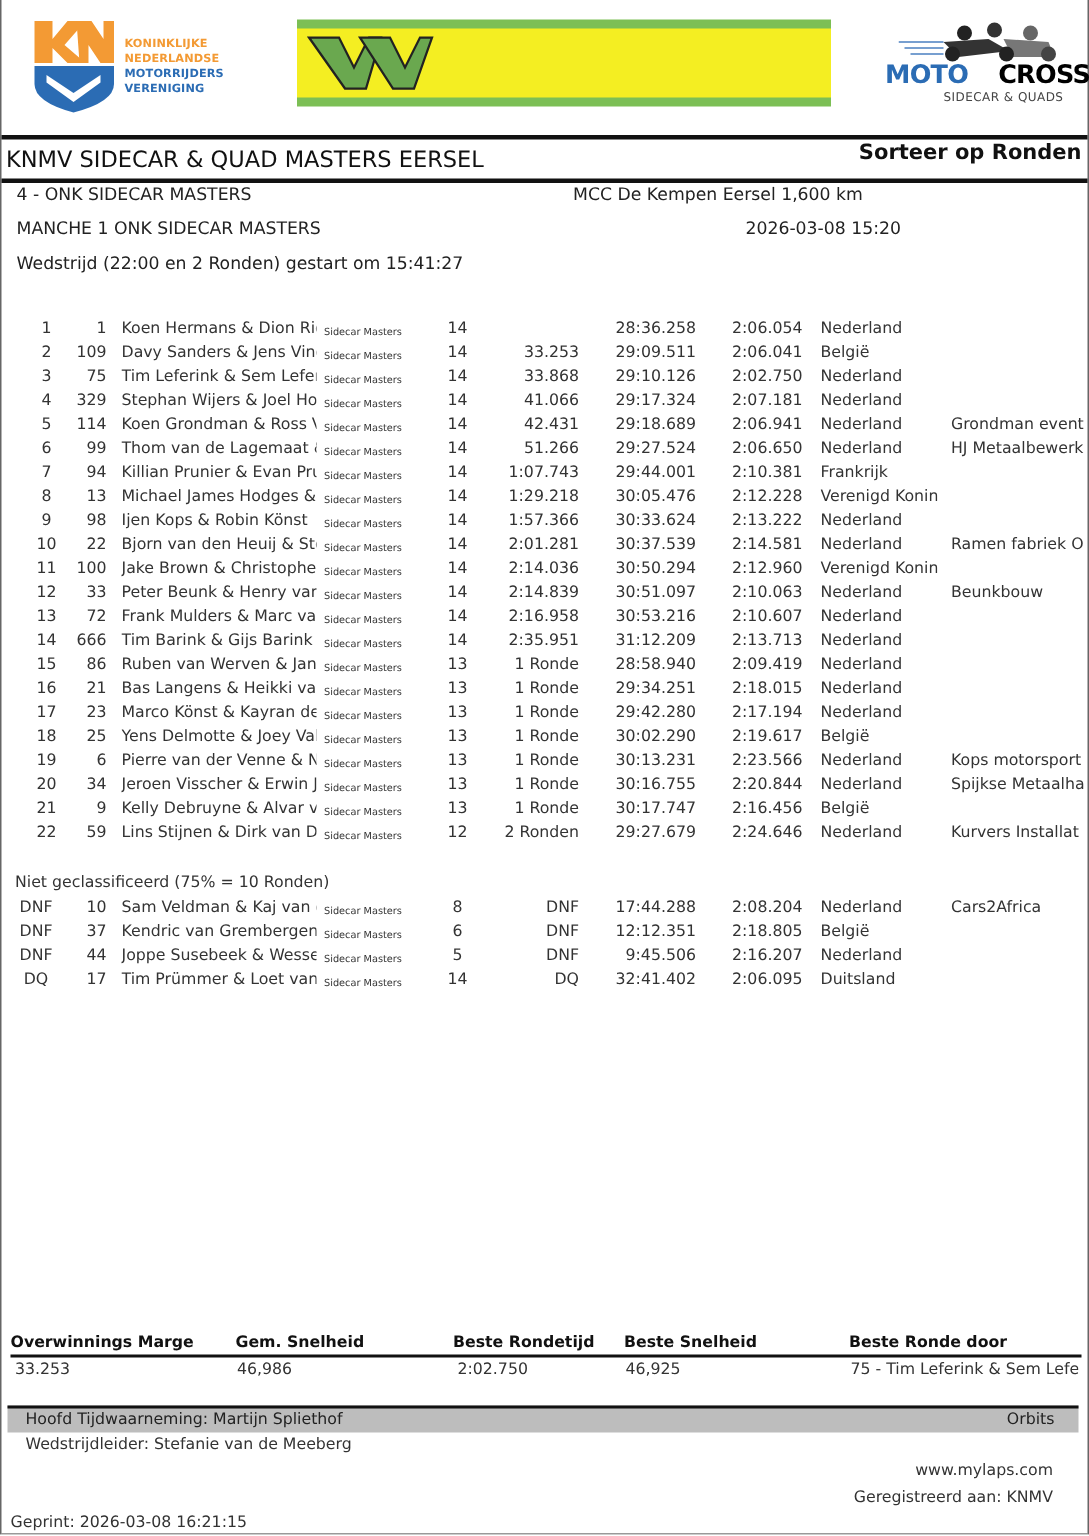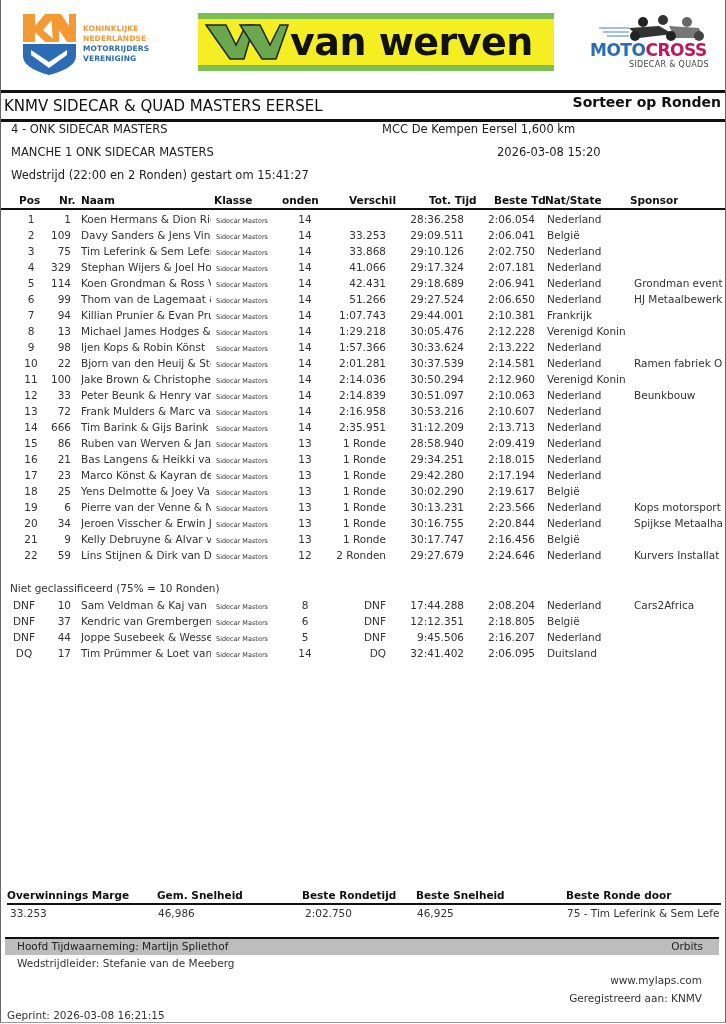--- a/index.html
+++ b/index.html
@@ -13,21 +13,21 @@
   .knmv-text { position:absolute; left:62px; top:12px; font-size:7.5px; font-weight:bold; line-height:10px; letter-spacing:0.1px; }
   .knmv-text .o { color:#f39a34; }
   .knmv-text .b { color:#2b6cb4; }
   .logo-vw { position:absolute; left:197px; top:13px; width:356px; height:58px; background:#7cbf55; }
   .logo-vw .inner { position:absolute; left:0; top:6px; width:356px; height:46px; background:#f4ee22; }
   .logo-vw .word { position:absolute; left:92px; top:3px; font-family:"DejaVu Sans", sans-serif; font-weight:bold;
                    font-size:38px; color:#111; letter-spacing:-0.5px; line-height:40px; }
   .logo-moto { position:absolute; left:586px; top:14px; width:128px; height:60px; }
   .moto-word { position:absolute; left:3px; top:27px; font-size:17px; font-weight:bold; letter-spacing:-0.5px; line-height:18px; }
   .moto-word .m1 { color:#2b6cb4; }
-  .moto-word .m2 { color:#be185d; }
+  .moto-word .m2 { color:#000000;padding-left:20px; }
   .moto-sub { position:absolute; left:42px; top:46px; font-size:8px; color:#444; letter-spacing:0.3px; }
 
   
   .titlebar { position:absolute; left:0; top:90px; width:724px; height:26px; border-top:3px solid #111; border-bottom:3px solid #111; }
   .titlebar .left { position:absolute; left:3px; top:4px; font-size:15px; color:#111; }
   .titlebar .right { position:absolute; right:4px; top:1px; font-size:14px; font-weight:bold; color:#111; }
 
   .meta { position:absolute; font-size:11.5px; color:#222; }
 
   
@@ -80,21 +80,20 @@
       <div class="b">VERENIGING</div>
     </div>
   </div>
 
   <div class="logo-vw">
     <div class="inner">
       <svg width="86" height="46" viewBox="0 0 86 46" style="position:absolute;left:6px;top:0;">
         <path d="M2 6 L22 6 L32 26 L42 6 L50 6 L40 40 L26 40 Z" fill="#6aa84f" stroke="#222" stroke-width="1.5"></path>
         <path d="M36 6 L56 6 L66 26 L76 6 L84 6 L72 40 L58 40 Z" fill="#6aa84f" stroke="#222" stroke-width="1.5"></path>
       </svg>
-      <div class="word">van werven</div>
     </div>
   </div>
 
   <div class="logo-moto">
     <svg width="110" height="28" viewBox="0 0 110 28" style="position:absolute;left:12px;top:0;">
       <g stroke="#4a7fc0" stroke-width="1">
           <line x1="0" y1="14" x2="30" y2="14"></line>
           <line x1="4" y1="18" x2="30" y2="18"></line>
           <line x1="8" y1="22" x2="30" y2="22"></line>
         </g>
@@ -115,32 +114,20 @@
     <div class="left">KNMV SIDECAR &amp; QUAD MASTERS EERSEL</div>
     <div class="right">Sorteer op Ronden</div>
   </div>
 
   <div class="meta" style="left:10px;top:122px;">4 - ONK SIDECAR MASTERS</div>
   <div class="meta" style="left:381px;top:122px;">MCC De Kempen Eersel 1,600 km</div>
   <div class="meta" style="left:10px;top:145px;">MANCHE 1 ONK SIDECAR MASTERS</div>
   <div class="meta" style="left:466px;top:145px;margin-left:30px;">2026-03-08 15:20</div>
   <div class="meta" style="left:10px;top:168px;">Wedstrijd (22:00 en 2 Ronden) gestart om 15:41:27</div>
 
-  <div class="thead">
-    <div class="th" style="left:18px;">Pos</div>
-    <div class="th" style="left:58px;">Nr.</div>
-    <div class="th" style="left:80px;">Naam</div>
-    <div class="th" style="left:213px;">Klasse</div>
-    <div class="th" style="left:281px;">onden</div>
-    <div class="th" style="left:348px;">Verschil</div>
-    <div class="th" style="left:428px;">Tot. Tijd</div>
-    <div class="th" style="left:493px;">Beste Td</div>
-    <div class="th" style="left:544px;">Nat/State</div>
-    <div class="th" style="left:629px;">Sponsor</div>
-  </div>
 
   <div class="rows" id="rows">
       <div class="row">
         <div class="cell c-pos">1</div>
         <div class="cell c-nr">1</div>
         <div class="cell c-name">Koen Hermans &amp; Dion Rietb</div>
         <div class="cell c-class">Sidecar Masters</div>
         <div class="cell c-laps">14</div>
         <div class="cell c-diff"></div>
         <div class="cell c-tot">28:36.258</div>

